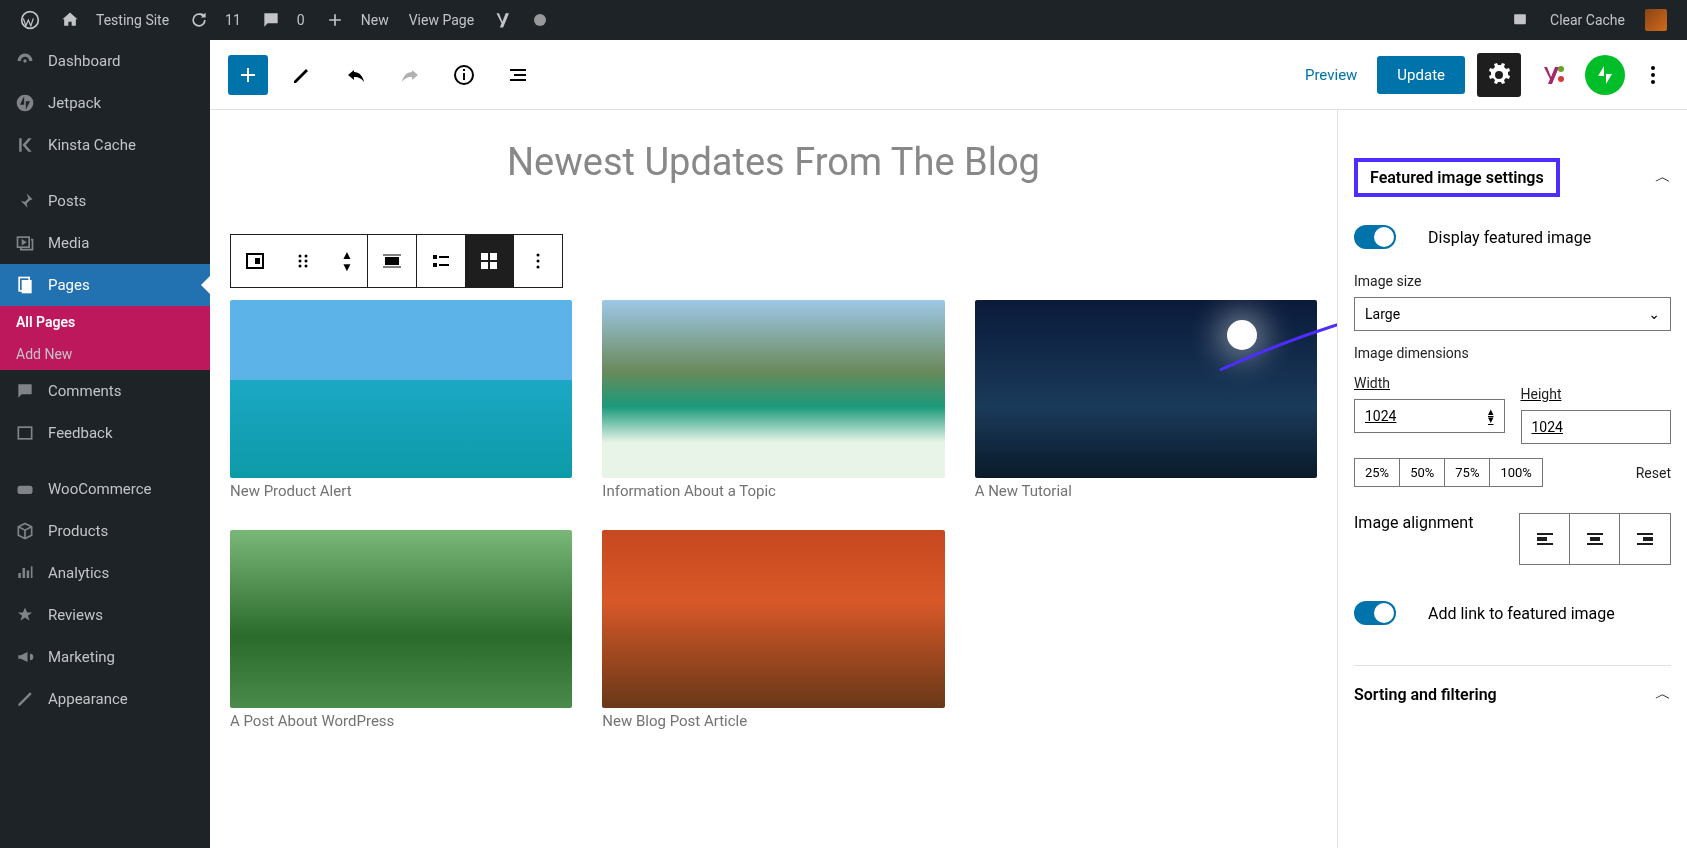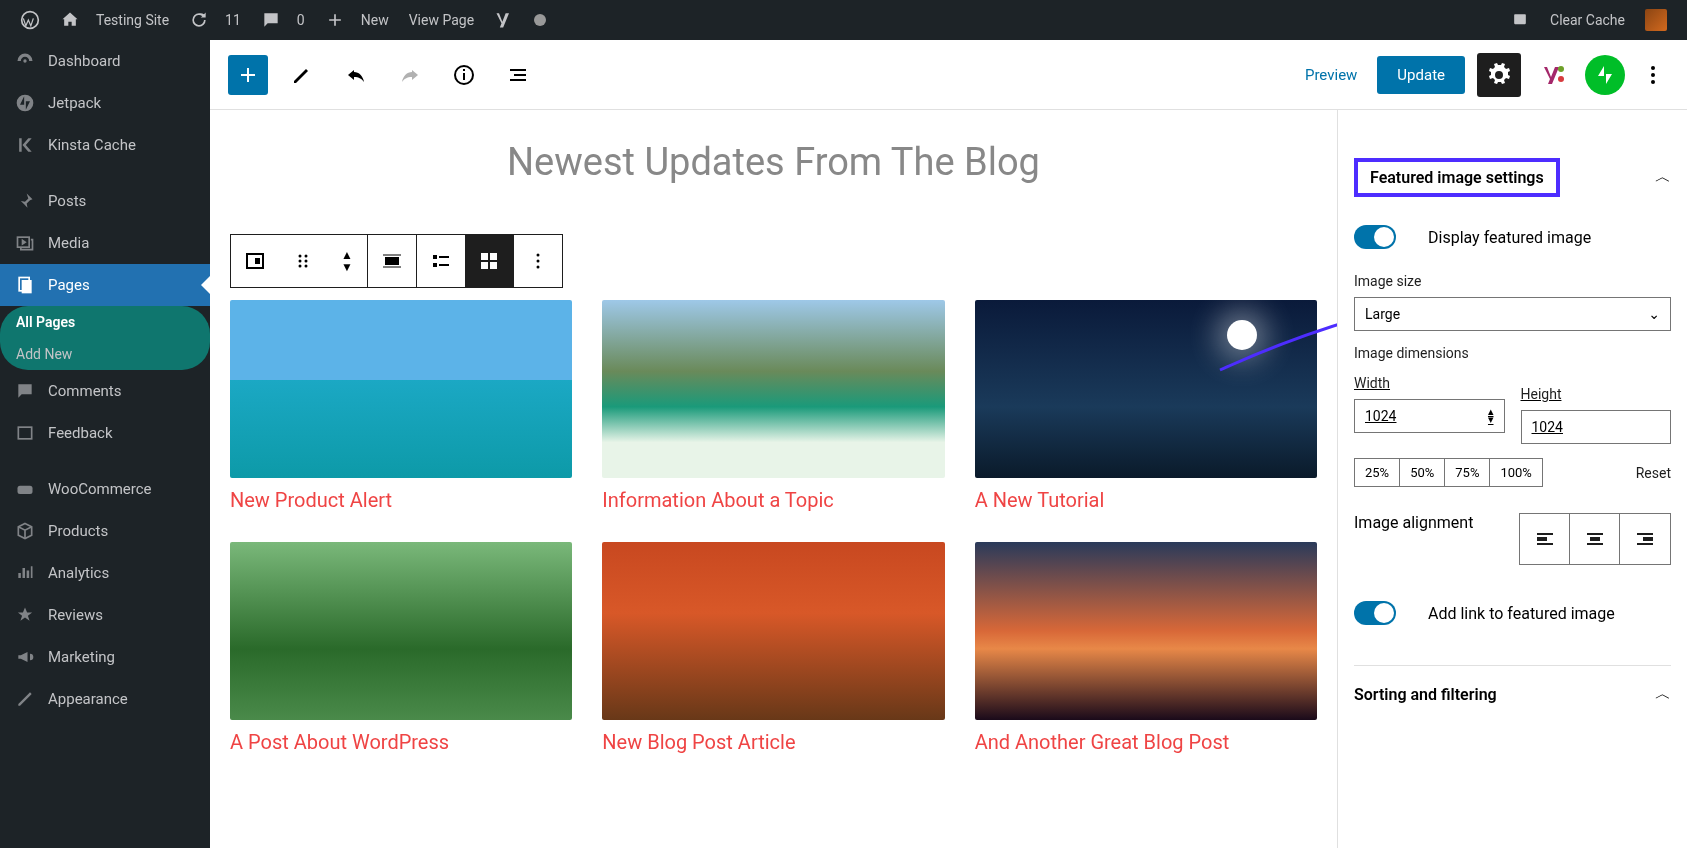--- a/index.html
+++ b/index.html
@@ -16,21 +16,21 @@
 .main { display: flex; height: calc(100% - 40px); }
 
 .adminmenu { width: 210px; background: #1d2327; color: #c3c4c7; font-size: 15px; overflow-y: auto; }
 .adminmenu .mi { display: flex; align-items: center; gap: 12px; padding: 10px 14px; cursor: pointer; }
 .adminmenu .mi.current { background: #2271b1; color: #fff; position: relative; }
 .adminmenu .mi.current::after { content: ""; position: absolute; right: -1px; top: 50%; transform: translateY(-50%); border: 10px solid transparent; border-right-color: #fff; }
 .adminmenu .micon { width: 22px; height: 22px; display: flex; align-items: center; justify-content: center; opacity: .6; }
 .adminmenu .mi.current .micon { opacity: 1; }
 .adminmenu svg { width: 20px; height: 20px; fill: currentColor; }
 .adminmenu .sep { height: 14px; }
-.adminmenu .sub { background: #0f766e; border-radius: 28px; }
+.adminmenu .sub { background: #be185d; }
 .adminmenu .sub .si { padding: 8px 16px; cursor: pointer; font-size: 14px; color: #c3c4c7; }
 .adminmenu .sub .si.cur { color: #fff; font-weight: 600; }
 
 .editor { flex: 1; display: flex; flex-direction: column; background: #fff; }
 .editor-header { height: 70px; display: flex; align-items: center; padding: 0 18px; border-bottom: 1px solid #e0e0e0; background: #fff; }
 .editor-header .left { display: flex; align-items: center; gap: 14px; }
 .editor-header .hb { width: 40px; height: 40px; display: flex; align-items: center; justify-content: center; cursor: pointer; border-radius: 3px; }
 .editor-header .hb.primary { background: #1e1e1e; color: #fff; }
 .editor-header .hb.primary.blue { background: #0073aa; }
 .editor-header .hb.disabled { opacity: .3; cursor: default; }
@@ -54,21 +54,21 @@
 .block-toolbar .tbgroup { display: flex; border-right: 1px solid #1e1e1e; }
 .block-toolbar .tbgroup:last-child { border-right: none; }
 .block-toolbar .tbb { width: 48px; height: 52px; display: flex; align-items: center; justify-content: center; cursor: pointer; }
 .block-toolbar .tbb.active { background: #1e1e1e; color: #fff; }
 .block-toolbar .tbb.movers { flex-direction: column; width: 40px; }
 .block-toolbar .tbb.movers span { line-height: 1; font-size: 12px; }
 .block-toolbar svg { width: 24px; height: 24px; fill: currentColor; }
 
 .posts-grid { display: grid; grid-template-columns: repeat(3, 1fr); gap: 30px; padding: 0 20px; max-width: 1160px; }
 .post-card .thumb { width: 100%; height: 178px; border-radius: 2px; }
-.post-card .ptitle { color: #ef4444; font-size: 20px; margin-top: 10px; cursor: pointer; }
+.post-card .ptitle { color: #737373; font-size: 15px; margin-top: 4px; cursor: pointer; }
 .thumb.t1 { background: linear-gradient(#5cb3e8 0%, #5cb3e8 45%, #1ba8c4 45%, #0d9aa8 100%); }
 .thumb.t2 { background: linear-gradient(#9ec8e8 0%, #6a8a5a 40%, #1a9a7a 60%, #e8f4e8 80%); }
 .thumb.t3 { background: linear-gradient(#0a1a3a 0%, #1a3a5a 60%, #0a1a2a 100%); position: relative; }
 .thumb.t3::after { content: ""; position: absolute; top: 20px; right: 60px; width: 30px; height: 30px; background: #fff; border-radius: 50%; box-shadow: 0 0 30px 10px rgba(255,255,255,.4); }
 .thumb.t4 { background: linear-gradient(#7ab87a 0%, #2a6a2a 60%, #4a8a4a 100%); }
 .thumb.t5 { background: linear-gradient(#c84820 0%, #d85828 40%, #683818 100%); }
 .thumb.t6 { background: linear-gradient(#2a3a5a 0%, #d86838 50%, #e88848 60%, #1a0a1a 100%); }
 
 .sidebar { width: 350px; background: #fff; border-left: 1px solid #e0e0e0; overflow-y: auto; padding: 0 16px; position: relative; }
 .sidebar::-webkit-scrollbar { width: 8px; }
@@ -433,24 +433,20 @@
               <div class="ptitle">A New Tutorial</div>
             </div>
             <div class="post-card">
               <div class="thumb t4"></div>
               <div class="ptitle">A Post About WordPress</div>
             </div>
             <div class="post-card">
               <div class="thumb t5"></div>
               <div class="ptitle">New Blog Post Article</div>
             </div>
-            <div class="post-card">
-              <div class="thumb t6"></div>
-              <div class="ptitle">And Another Great Blog Post</div>
-            </div>
           </div>
 
         <svg class="annot-arrow" style="left:1000px; top:180px;" width="240" height="90">
           <defs>
               <marker id="ah" markerWidth="10" markerHeight="10" refX="8" refY="3" orient="auto">
                 <path d="M0,0 L0,6 L9,3 z" fill="#4d2dff"></path>
               </marker>
             </defs>
           <path d="M10 80 Q 120 30 225 10" stroke="#4d2dff" stroke-width="3" fill="none" marker-end="url(#ah)"></path>
         </svg>

